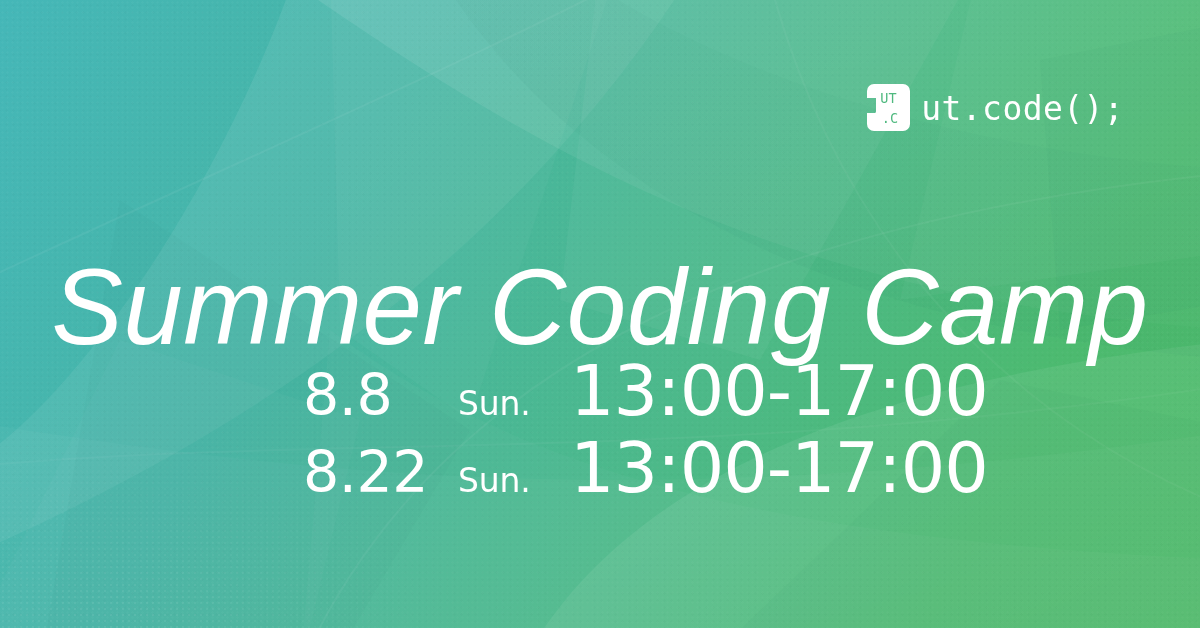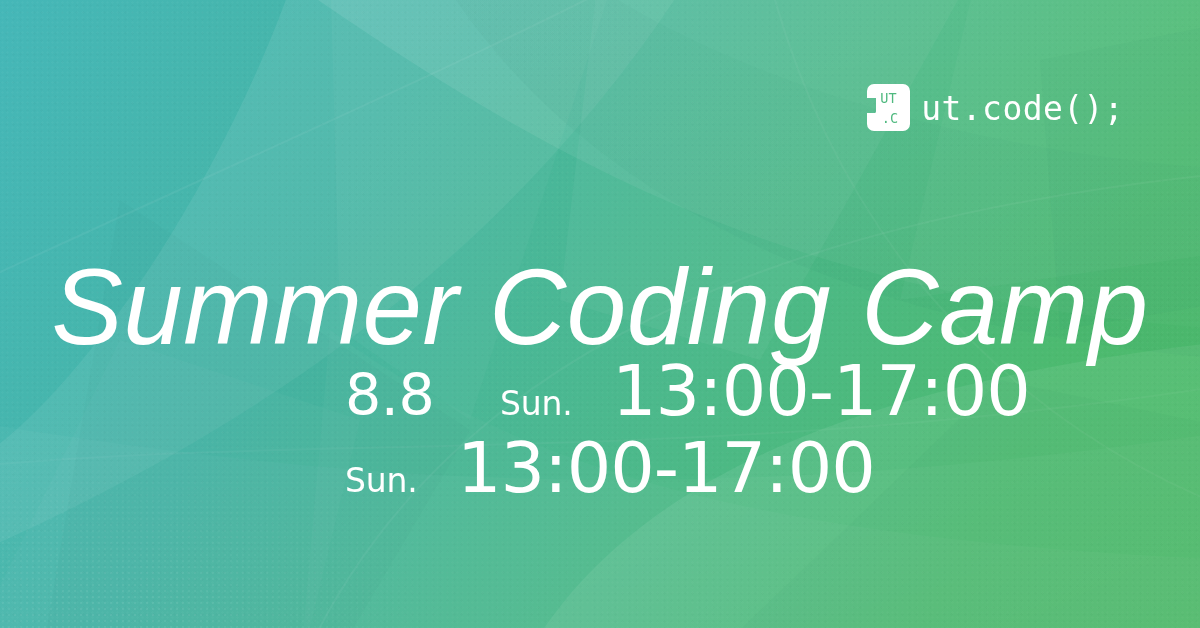--- a/index.html
+++ b/index.html
@@ -97,21 +97,20 @@
     letter-spacing: 0.5px;
     white-space: nowrap;
   }
 
   
   .schedule {
     position: absolute;
     left: 303px;
     top: 356px;
     color: #ffffff;
-    margin-left: 42px;
   }
   .schedule-row {
     display: flex;
     align-items: baseline;
     height: 77px;
   }
   .sch-date {
     font-family: "DejaVu Sans", "Liberation Sans", sans-serif;
     font-size: 57px;
     line-height: 1;
@@ -194,19 +193,20 @@
 
   <div class="schedule">
 
     <div class="schedule-row">
       <span class="sch-date">8.8</span>
       <span class="sch-day">Sun.</span>
       <span class="sch-time">13:00-17:00</span>
     </div>
 
     <div class="schedule-row">
+      <span class="sch-date">8.22</span>
       <span class="sch-day">Sun.</span>
       <span class="sch-time">13:00-17:00</span>
     </div>
 
   </div>
 
 </div>
 
 </body></html>

